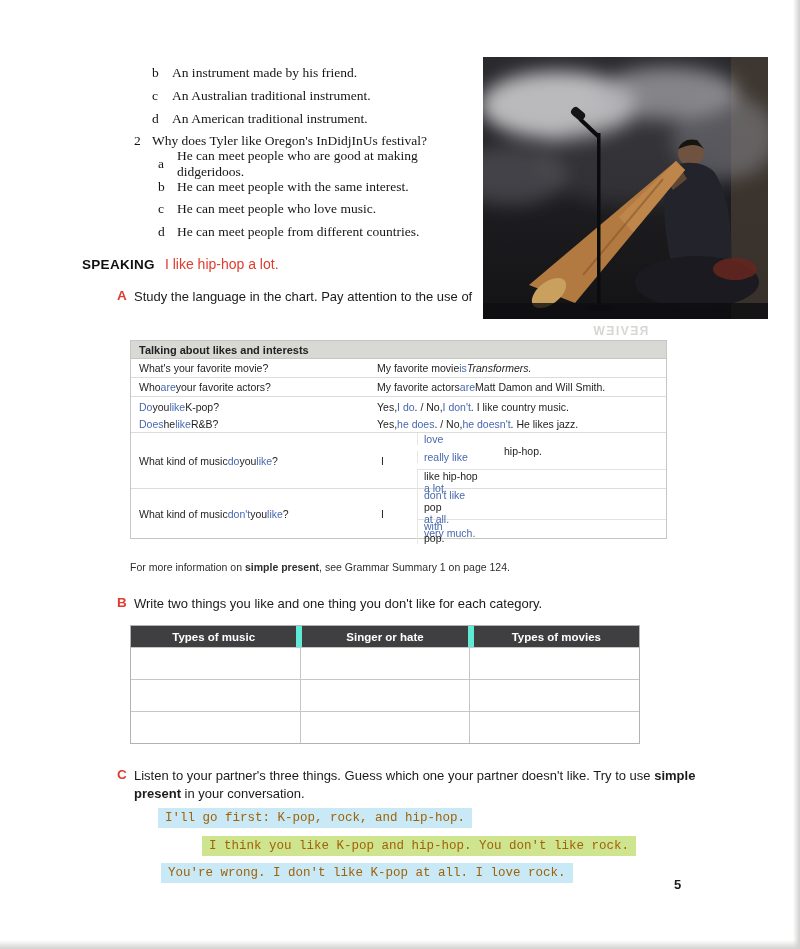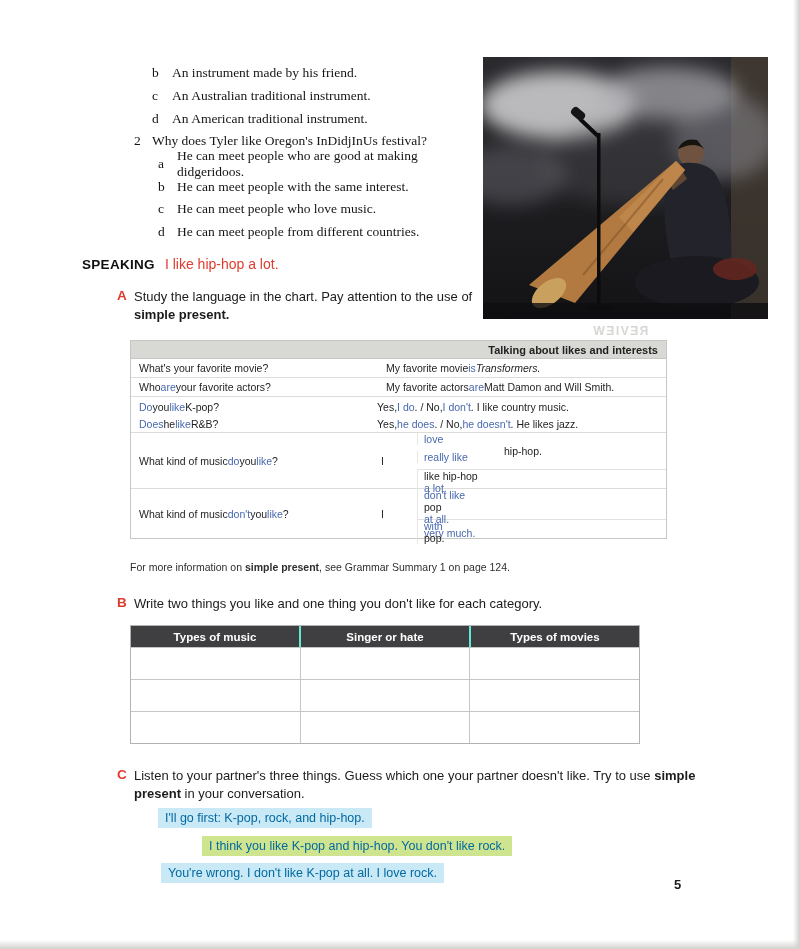--- a/index.html
+++ b/index.html
@@ -35,27 +35,27 @@
   .secrow{position:absolute;display:flex;align-items:flex-start;}
   .slet{color:#e13b2f;font-weight:bold;font-size:13.5px;width:17px;flex:none;}
   .sbody{font-size:13px;line-height:17.5px;color:#1b1b1b;}
   .seca{left:117px;top:288px;width:380px;}
   .secb{left:117px;top:595px;width:620px;}
   .secc{left:117px;top:767px;width:672px;}
 
   
   .gchart{position:absolute;left:130px;top:340px;width:537px;font-size:10.5px;color:#1e1e1e;}
   .gtitle{background:#d8d8d5;border:1px solid #c6c6c4;border-bottom:none;font-weight:bold;
-          font-size:11px;color:#222;padding:3px 8px 2px 8px;text-align:right;}
+          font-size:11px;color:#222;padding:3px 8px 2px 8px;}
   .gbody{border:1px solid #c6c6c4;background:#fff;}
   .grow{display:flex;border-bottom:1px solid #dcdcda;align-items:stretch;}
   .grow.nob{border-bottom:none;}
   .gq{width:240px;flex:none;padding:0 8px;box-sizing:border-box;display:flex;align-items:center;}
   .ga{flex:1;padding:0 6px;box-sizing:border-box;display:flex;align-items:center;}
-  .h18{height:18px;gap:9px;}
+  .h18{height:18px;}
   .twol{display:block;padding-top:1px;}
   .gl{height:17px;display:flex;align-items:center;}
   .complexcell{flex:1;display:flex;padding:0;}
   .pron{width:36px;flex:none;padding-left:10px;display:flex;align-items:center;}
   .sub5,.sub6{flex:1;position:relative;}
   .srow{display:flex;align-items:stretch;height:18px;flex-direction:column;}
   .srow.tall{height:30px;}
   .bline{border-bottom:1px solid #e2e2e0;}
   .vcell{width:80px;flex:none;border-left:1px solid #e6e6e4;padding-left:6px;box-sizing:border-box;
          display:flex;align-items:center;}
@@ -63,28 +63,28 @@
          display:flex;align-items:center;}
   .xcell{flex:1;border-left:1px solid #e6e6e4;padding-left:6px;display:flex;flex-direction:column;
          justify-content:center;line-height:13.5px;}
   .span12{position:absolute;left:80px;top:0;height:36px;display:flex;align-items:center;padding-left:7px;}
 
   .gfoot{position:absolute;left:130px;top:561px;font-size:10.5px;color:#2e2e2e;}
 
   
   .btable{position:absolute;left:130px;top:625px;width:510px;border:1px solid #b2b2b0;box-sizing:border-box;}
   .bthead{display:flex;background:#3f3f41;color:#fff;font-weight:bold;font-size:11.5px;height:21px;}
-  .bth{flex:1;display:flex;align-items:center;justify-content:center;border-right:2px solid #5eead4;}
+  .bth{flex:1;display:flex;align-items:center;justify-content:center;border-right:6px solid #5eead4;}
   .bth:last-child{border-right:none;}
   .btr{display:flex;height:31px;border-top:1px solid #c6c6c4;}
   .btd{flex:1;border-right:1px solid #c6c6c4;}
   .btd:last-child{border-right:none;}
 
   
-  .dlg{position:absolute;font-size:12.5px;color:#0369a1;padding:3px 7px;}
+  .dlg{position:absolute;font-size:12.5px;color:#a16207;padding:3px 7px;font-family:Liberation Mono, monospace;}
   .hl-blue{background:#c8e9f5;}
   .hl-green{background:#cfe48e;}
   .d1{left:158px;top:808px;}
   .d2{left:183px;top:836px;margin-left:19px;}
   .d3{left:161px;top:863px;}
 
   .pgnum{position:absolute;left:674px;top:877px;font-weight:bold;font-size:13px;color:#1c1c1c;}
 
   .edge-right{position:absolute;right:0;top:0;width:7px;height:100%;
               background:linear-gradient(to left,#cfcfcd,rgba(255,255,255,0));}
@@ -179,21 +179,20 @@
 
   <div class="speaking">
     <span class="spk">SPEAKING</span>
     <span class="spk-sub">I like hip-hop a lot.</span>
   </div>
 
   <div class="secrow seca">
     <span class="slet">A</span>
     <div class="sbody">
       <div>Study the language in the chart. Pay attention to the use of</div>
-      <div class="bold">simple present.</div>
     </div>
   </div>
 
   <div class="gchart">
     <div class="gtitle">Talking about likes and interests</div>
     <div class="gbody">
 
       <div class="grow h18">
         <div class="gq">
             <span>What's your favorite movie?</span>

